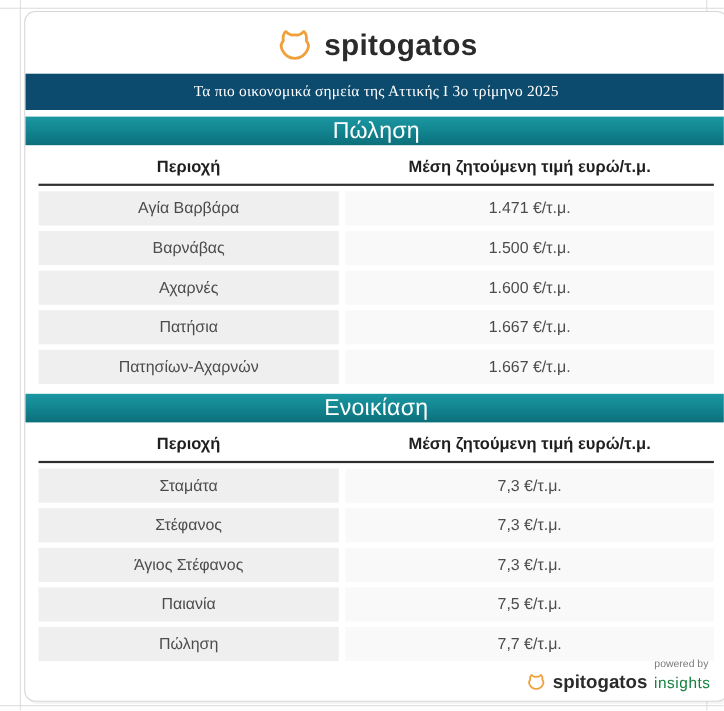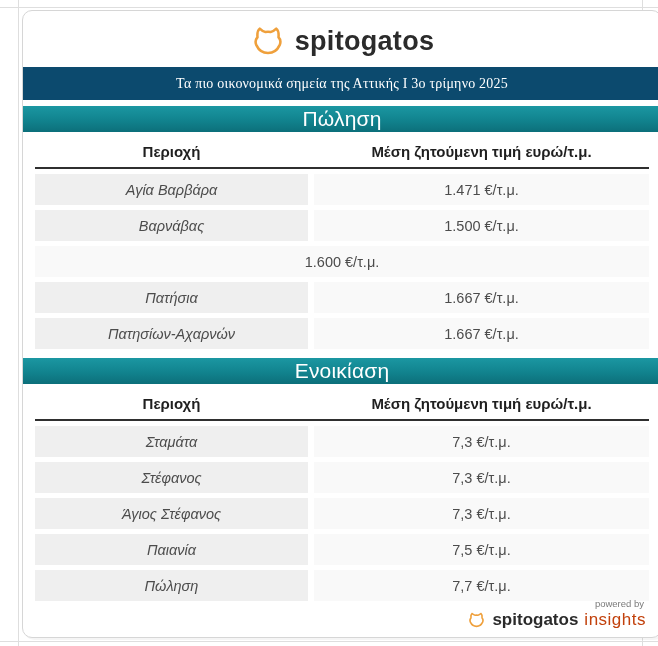--- a/index.html
+++ b/index.html
@@ -33,28 +33,28 @@
   }
   .section-bar.second{margin-top:9px;}
 
   .table{margin:4px 12px 0;}
   .thead{display:flex;gap:6px;border-bottom:2px solid #2f2f2f;padding:7px 0 7px;}
   .th{display:flex;align-items:center;justify-content:center;font-size:15px;font-weight:600;color:#1f1f1f;}
   .th.area, .cell.area{width:273px;flex:none;}
   .th.price, .cell.price{flex:1;}
   .trow{display:flex;gap:6px;margin-top:5px;}
   .cell{height:31px;display:flex;align-items:center;justify-content:center;font-size:14.5px;color:#4c4c4c;}
-  .cell.area{background:#efefef;font-style:italic;}
+  .cell.area{background:#efefef;}
   .cell.price{background:#f9f9f9;}
 
   .footer{position:absolute;right:15px;bottom:7px;text-align:right;}
   .powered{font-size:9.5px;color:#7a7a7a;margin:16px 2px 1px 0;}
   .footer-logo{display:flex;align-items:center;justify-content:flex-end;gap:6px;}
   .footer-brand{font-size:17px;font-weight:800;color:#2b2b2b;}
-  .footer-product{font-size:17px;color:#c2410c;letter-spacing:.5px;}
+  .footer-product{font-size:14px;color:#15803d;letter-spacing:.5px;}
   .cat-svg{display:block;}
 </style>
 </head>
 <body>
 
 <div class="frame-line h" style="top:7px;"></div>
 <div class="frame-line h" style="top:641px;"></div>
 <div class="frame-line v" style="left:18px;"></div>
 <div class="frame-line v" style="left:642px;"></div>
 
@@ -79,20 +79,21 @@
     </div>
     <div class="trow">
       <div class="cell area">Αγία Βαρβάρα</div>
       <div class="cell price">1.471 €/τ.μ.</div>
     </div>
     <div class="trow">
       <div class="cell area">Βαρνάβας</div>
       <div class="cell price">1.500 €/τ.μ.</div>
     </div>
     <div class="trow">
+      <div class="cell area">Αχαρνές</div>
       <div class="cell price">1.600 €/τ.μ.</div>
     </div>
     <div class="trow">
       <div class="cell area">Πατήσια</div>
       <div class="cell price">1.667 €/τ.μ.</div>
     </div>
     <div class="trow">
       <div class="cell area">Πατησίων-Αχαρνών</div>
       <div class="cell price">1.667 €/τ.μ.</div>
     </div>

